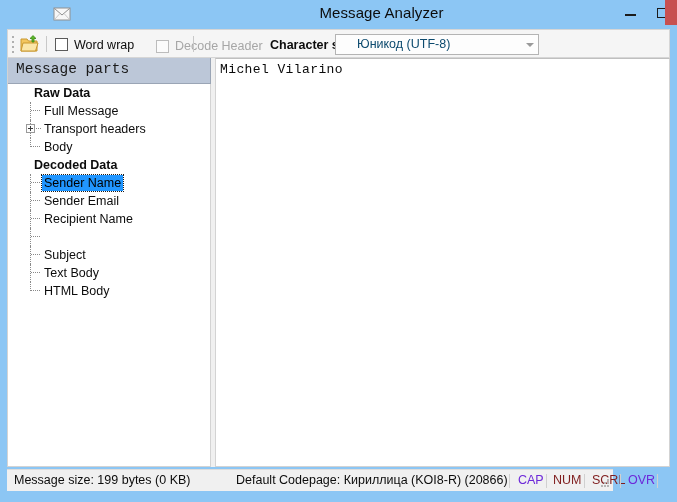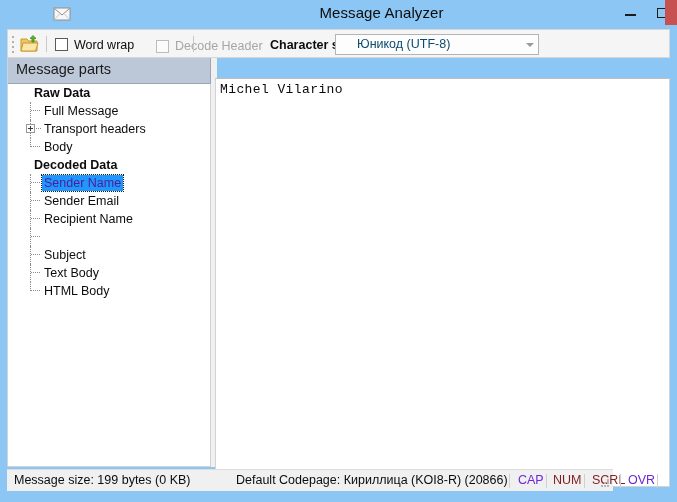--- a/index.html
+++ b/index.html
@@ -193,20 +193,21 @@
     background: #bcc7d8;
     border-right: 1px solid #9aa5b5;
     border-bottom: 1px solid #9aa5b5;
     box-sizing: border-box;
   }
   .tree-header-text {
     position: absolute;
     left: 8px; top: 3px;
     font-size: 14.5px;
     color: #1a1a1a;
+    font-family: Liberation Mono, monospace;
   }
   .tree-body {
     position: absolute;
     left: 0; top: 26px;
     width: 202px;
     height: 381px;
     overflow: hidden;
   }
 
   .tnode {
@@ -225,21 +226,21 @@
     padding-left: 34px;
     line-height: 18px;
   }
   .tnode .lbl {
     display: inline-block;
     padding: 0 2px;
     line-height: 16px;
   }
   .tnode.sel .lbl {
     background: #2196ff;
-    color: #4c1d95;
+    color: #000000;
     outline: 1px dotted #1a1a1a;
     outline-offset: 0px;
   }
   
   .tconn {
     position: absolute;
     left: 22px; top: 0;
     width: 1px; height: 18px;
     border-left: 1px dotted #8a8a8a;
   }
@@ -290,21 +291,20 @@
   
   .content-panel {
     position: absolute;
     left: 215px; top: 58px;
     width: 455px;
     height: 409px;
     background: #ffffff;
     border: 1px solid #d3d3d3;
     border-top: 1px solid #bfbfbf;
     box-sizing: border-box;
-    margin-top: 20px;
   }
   .content-text {
     position: absolute;
     left: 4px; top: 3px;
     font-family: "Liberation Mono", "DejaVu Sans Mono", monospace;
     font-size: 13px;
     color: #0a0a0a;
     white-space: pre;
     letter-spacing: 0.4px;
   }

